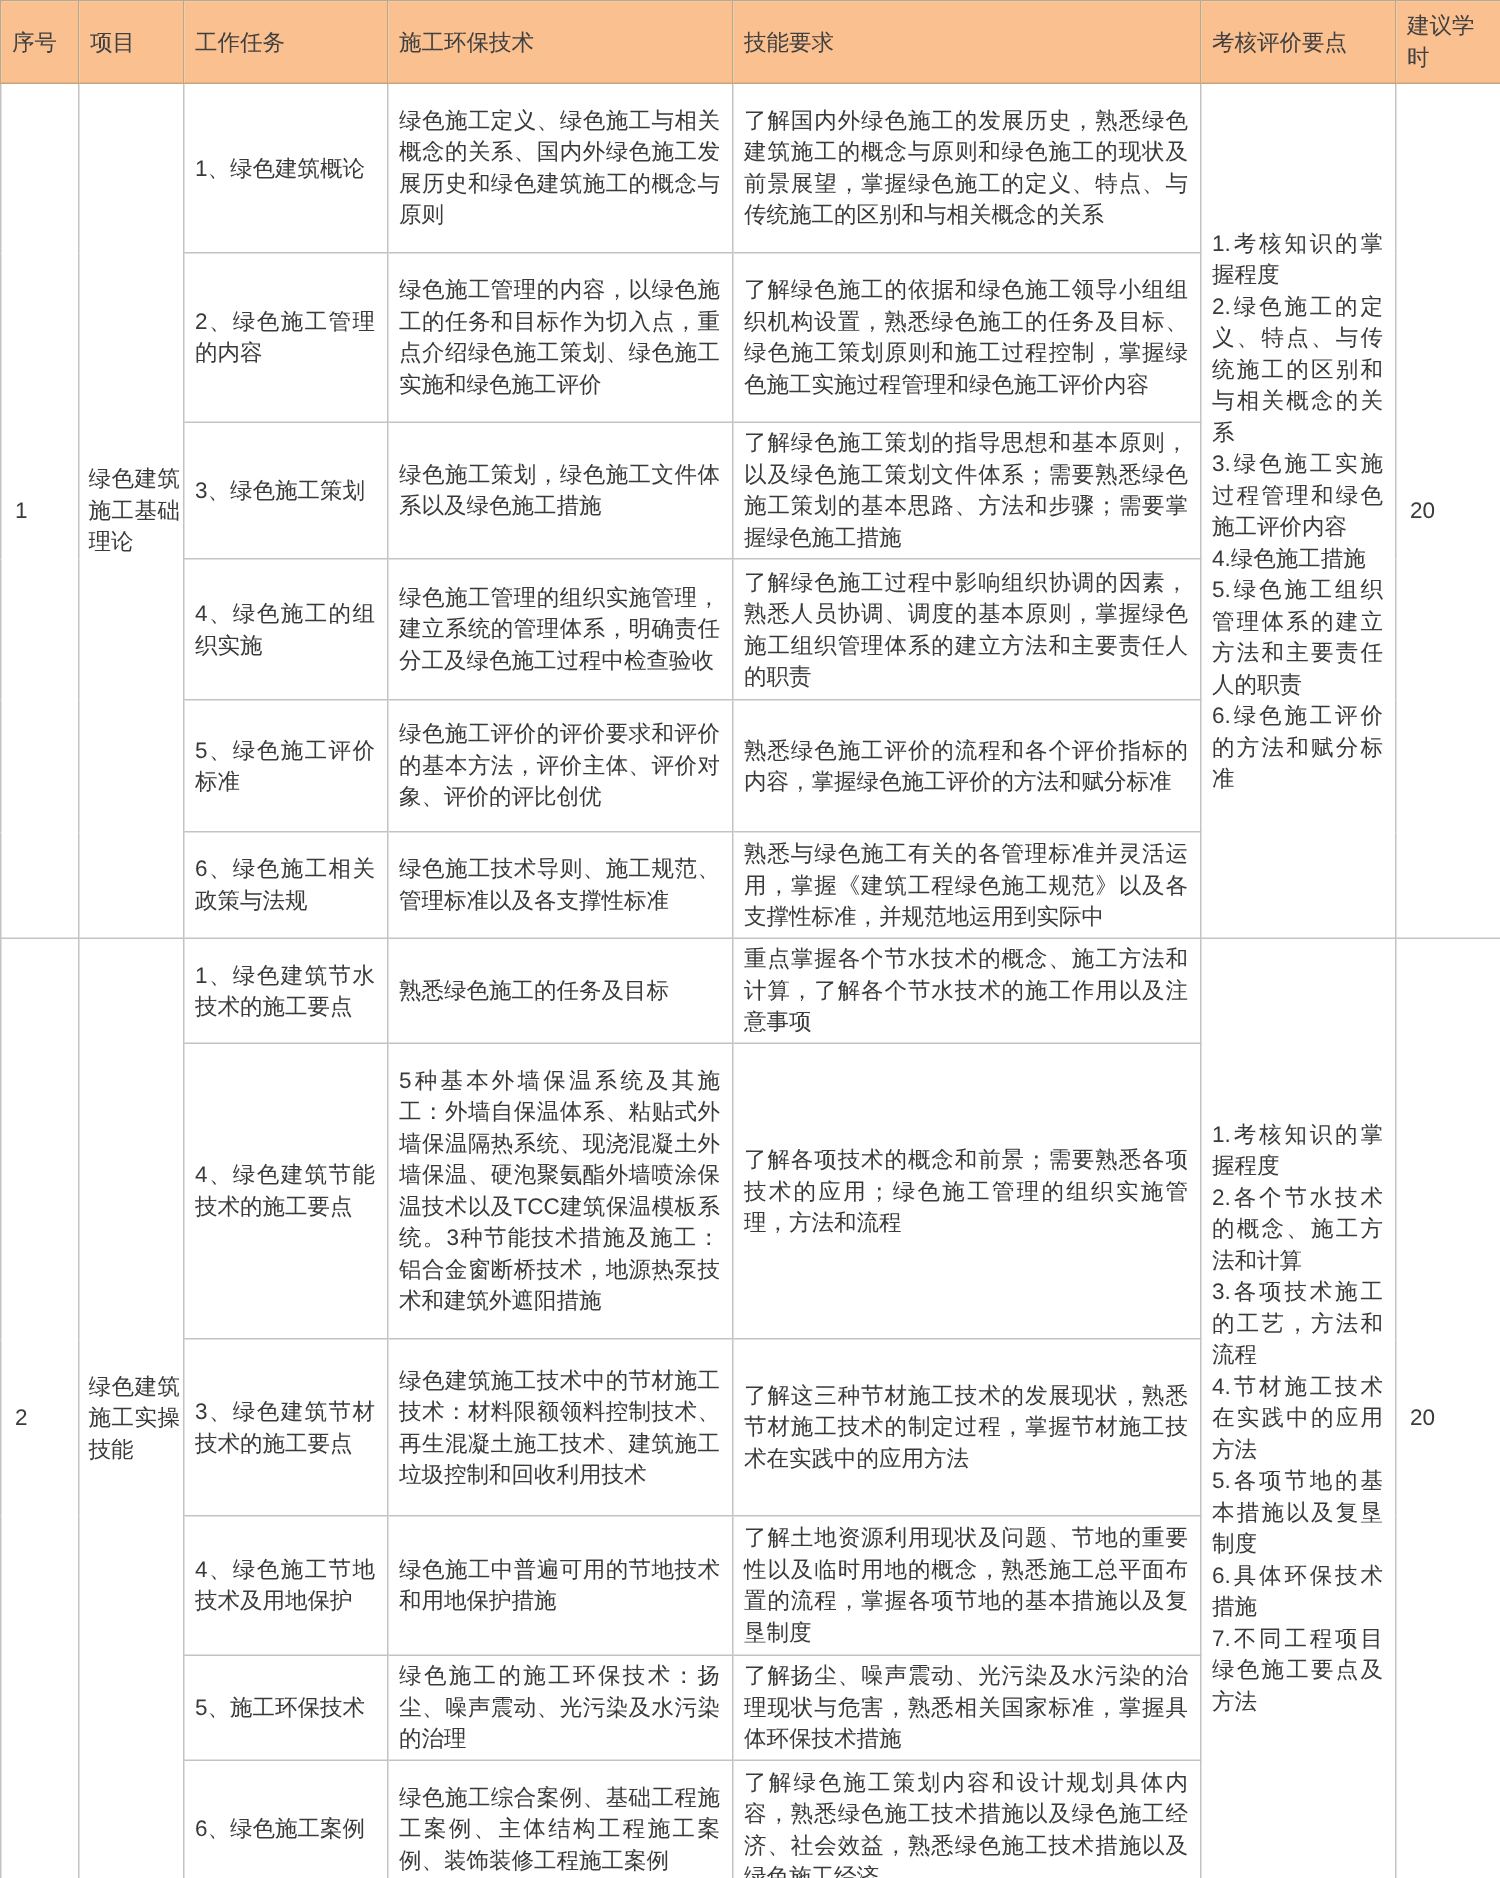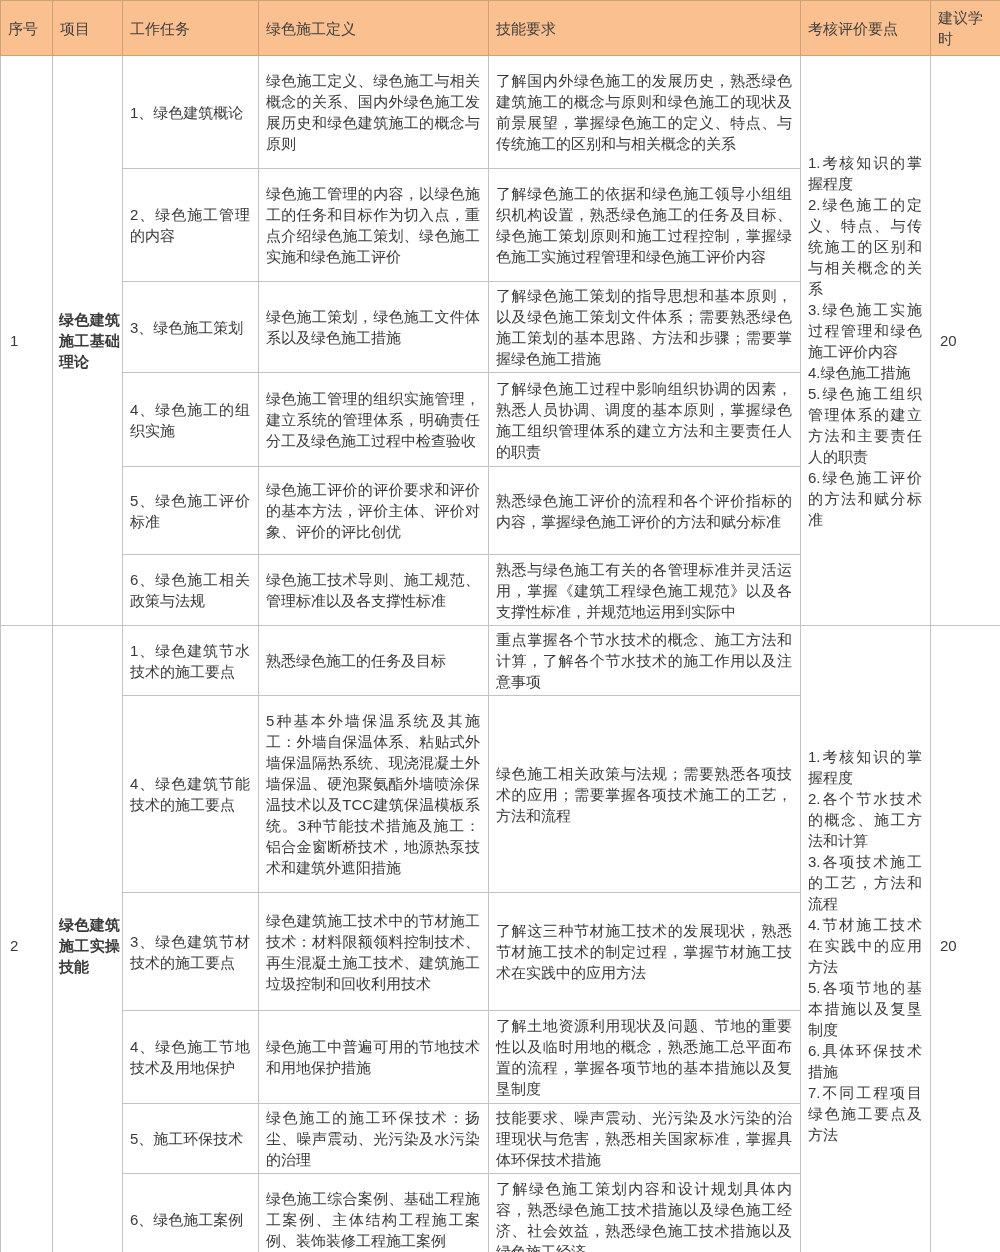--- a/index.html
+++ b/index.html
@@ -6,21 +6,21 @@
   body{font-family:"Liberation Sans","DejaVu Sans",sans-serif;color:#3a3a3a;}
   .wrap{width:1000px;}
   table{border-collapse:collapse;table-layout:fixed;width:1000px;}
   td,th{border:1px solid #c3c3c3;vertical-align:middle;font-size:15px;
         line-height:21px;font-weight:normal;text-align:left;
         padding:3px 8px 3px 7px;box-sizing:border-box;overflow:hidden;}
   thead th{background:#FAC090;border-color:#c9a479;height:55px;color:#404040;}
   td.para{text-align:justify;text-align-last:left;margin-top:48px;}
   td.pre{white-space:pre-line;}
   td.no{padding-left:9px;}
-  td.project{padding:3px 2px 3px 6px;text-align:justify;text-align-last:left;font-weight:bold;}
+  td.project{padding:3px 2px 3px 6px;text-align:justify;text-align-last:left;}
   td.hours{padding-left:9px;margin-top:48px;}
 </style>
 </head>
 <body>
 
 <div class="wrap">
   <table>
     <colgroup>
         <col style="width: 52px;">
         <col style="width: 70px;">
@@ -28,21 +28,21 @@
         <col style="width: 230px;">
         <col style="width: 312px;">
         <col style="width: 130px;">
         <col style="width: 70px;">
       </colgroup>
     <thead>
         <tr>
           <th>序号</th>
           <th>项目</th>
           <th>工作任务</th>
-          <th>绿色施工定义</th>
+          <th>施工环保技术</th>
           <th>技能要求</th>
           <th>考核评价要点</th>
           <th>建议学时</th>
         </tr>
       </thead>
     <tbody>
         <tr style="height: 113px;">
           <td class="no" rowspan="6">1</td>
           <td class="project" rowspan="6">绿色建筑施工基础理论</td>
           <td class="para">1、绿色建筑概论</td>
@@ -92,36 +92,36 @@
 3.各项技术施工的工艺，方法和流程
 4.节材施工技术在实践中的应用方法
 5.各项节地的基本措施以及复垦制度
 6.具体环保技术措施
 7.不同工程项目绿色施工要点及方法</td>
           <td class="hours" rowspan="6">20</td>
         </tr>
         <tr style="height: 197px;">
           <td class="para">4、绿色建筑节能技术的施工要点</td>
           <td class="para">5种基本外墙保温系统及其施工：外墙自保温体系、粘贴式外墙保温隔热系统、现浇混凝土外墙保温、硬泡聚氨酯外墙喷涂保温技术以及TCC建筑保温模板系统。3种节能技术措施及施工：铝合金窗断桥技术，地源热泵技术和建筑外遮阳措施</td>
-          <td class="para">绿色施工相关政策与法规；需要熟悉各项技术的应用；需要掌握各项技术施工的工艺，方法和流程</td>
+          <td class="para">了解各项技术的概念和前景；需要熟悉各项技术的应用；绿色施工管理的组织实施管理，方法和流程</td>
         </tr>
         <tr style="height: 118px;">
           <td class="para">3、绿色建筑节材技术的施工要点</td>
           <td class="para">绿色建筑施工技术中的节材施工技术：材料限额领料控制技术、再生混凝土施工技术、建筑施工垃圾控制和回收利用技术</td>
           <td class="para">了解这三种节材施工技术的发展现状，熟悉节材施工技术的制定过程，掌握节材施工技术在实践中的应用方法</td>
         </tr>
         <tr style="height: 93px;">
           <td class="para">4、绿色施工节地技术及用地保护</td>
           <td class="para">绿色施工中普遍可用的节地技术和用地保护措施</td>
           <td class="para">了解土地资源利用现状及问题、节地的重要性以及临时用地的概念，熟悉施工总平面布置的流程，掌握各项节地的基本措施以及复垦制度</td>
         </tr>
         <tr style="height: 70px;">
           <td class="para">5、施工环保技术</td>
           <td class="para">绿色施工的施工环保技术：扬尘、噪声震动、光污染及水污染的治理</td>
-          <td class="para">技能要求、噪声震动、光污染及水污染的治理现状与危害，熟悉相关国家标准，掌握具体环保技术措施</td>
+          <td class="para">了解扬尘、噪声震动、光污染及水污染的治理现状与危害，熟悉相关国家标准，掌握具体环保技术措施</td>
         </tr>
         <tr style="height: 92px;">
           <td class="para">6、绿色施工案例</td>
           <td class="para">绿色施工综合案例、基础工程施工案例、主体结构工程施工案例、装饰装修工程施工案例</td>
           <td class="para">了解绿色施工策划内容和设计规划具体内容，熟悉绿色施工技术措施以及绿色施工经济、社会效益，熟悉绿色施工技术措施以及绿色施工经济</td>
         </tr>
       </tbody>
   </table>
 </div>
 

